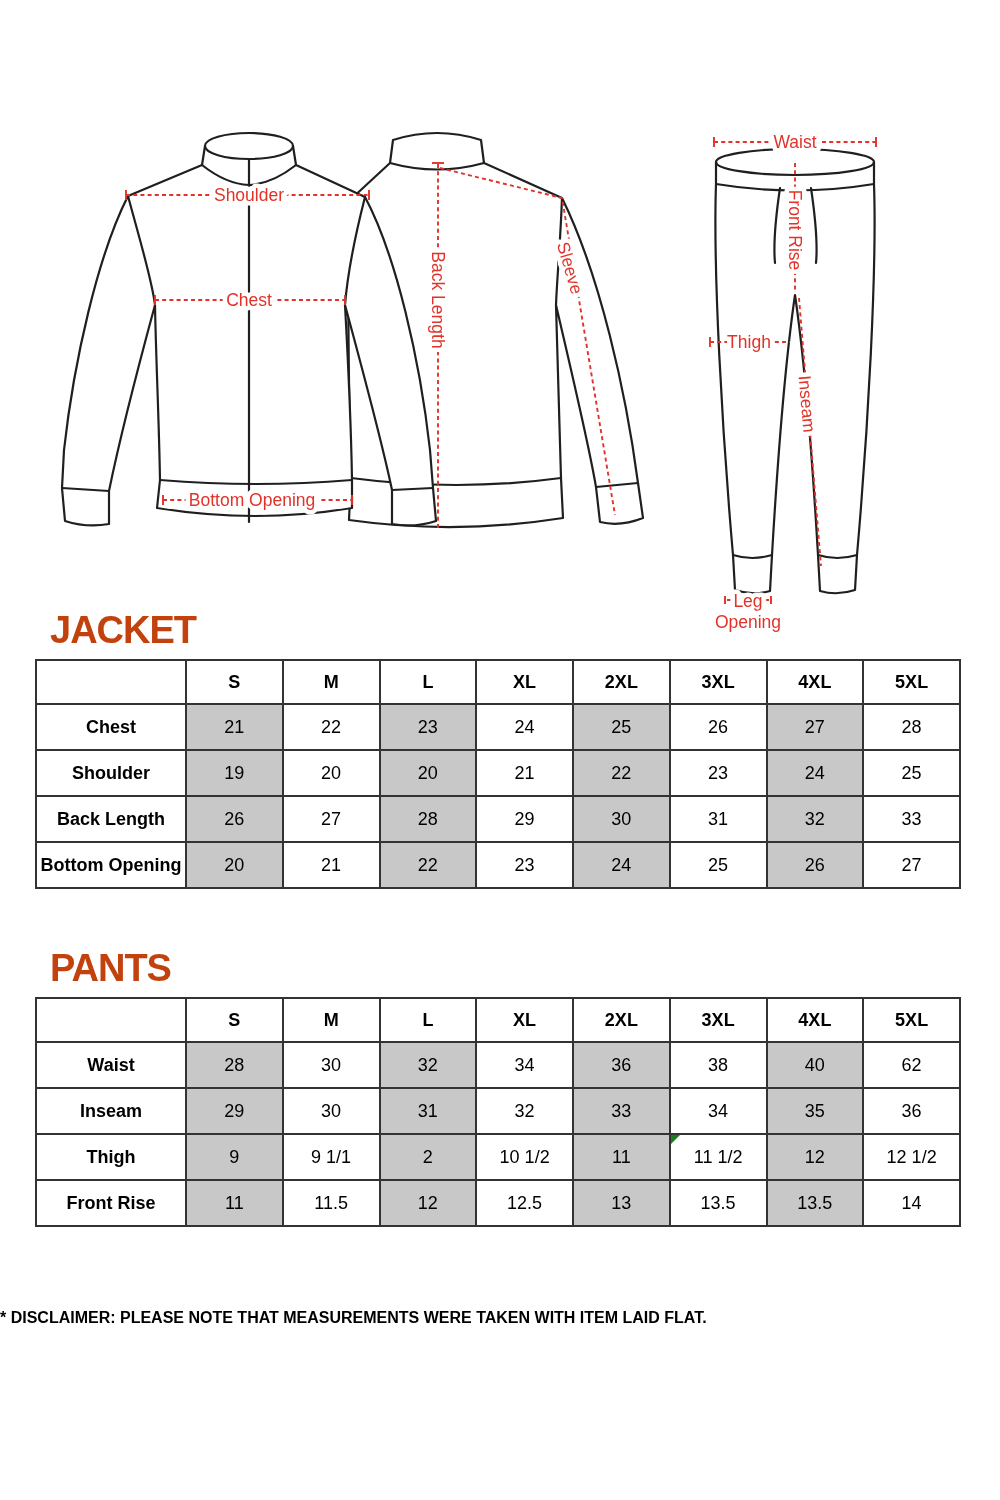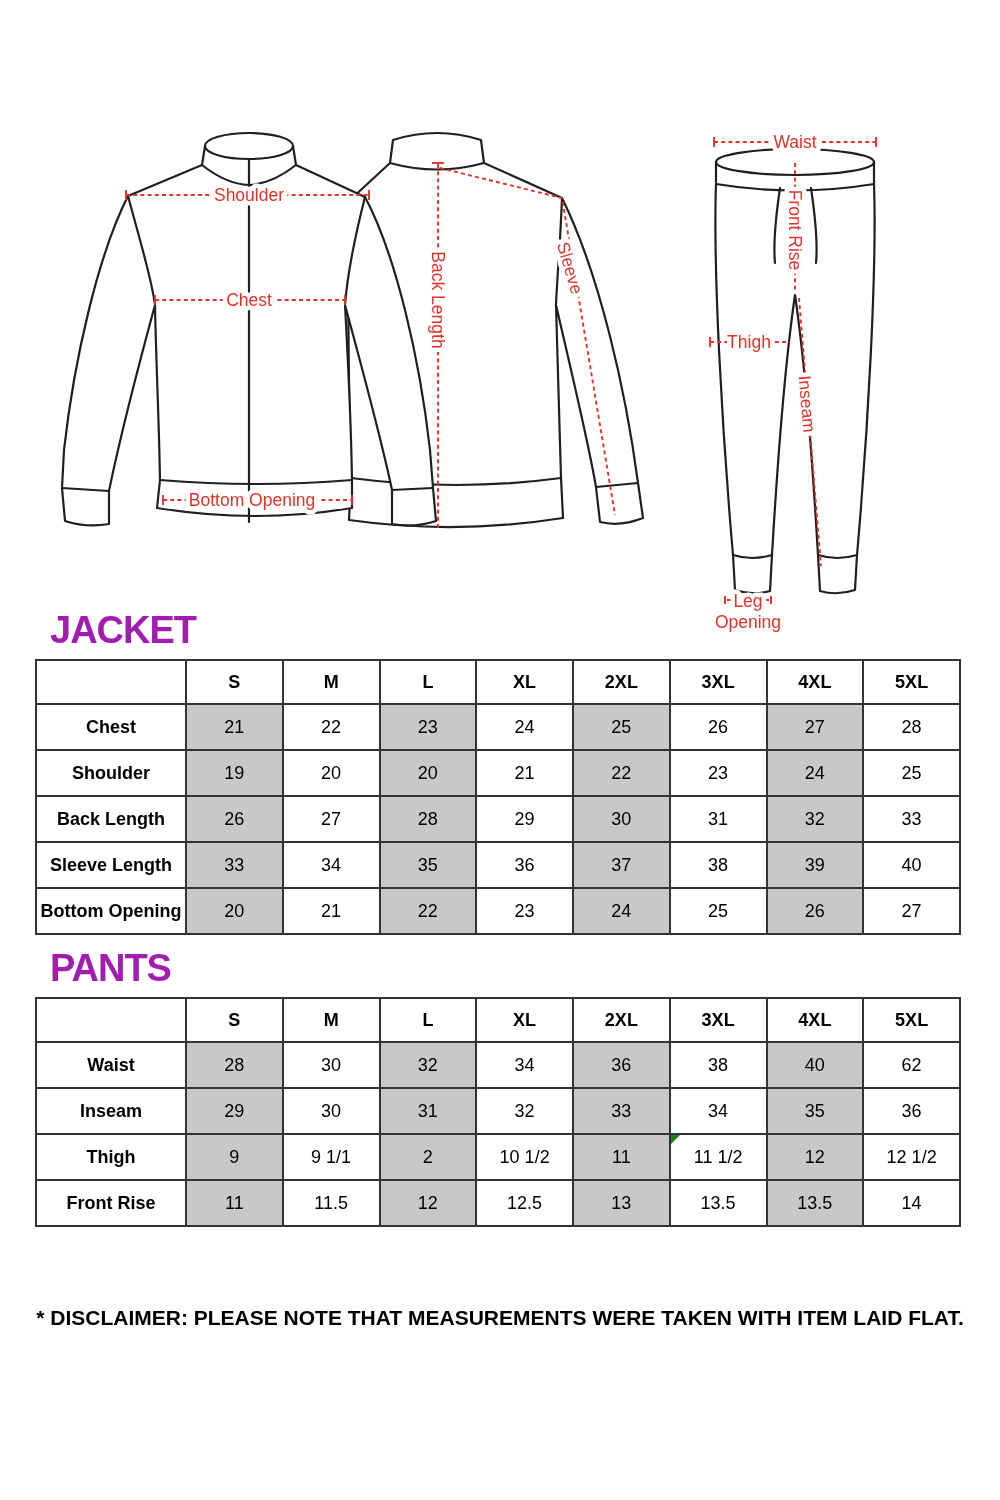--- a/index.html
+++ b/index.html
@@ -19,42 +19,42 @@
   .garment{fill:#ffffff;stroke:var(--line);stroke-width:2.2;stroke-linejoin:round;stroke-linecap:round;}
   .seam{fill:none;stroke:var(--line);stroke-width:2.2;stroke-linejoin:round;stroke-linecap:round;}
   .m-line{fill:none;stroke:var(--red);stroke-width:1.9;stroke-dasharray:4 3.2;}
   .m-tick{fill:none;stroke:var(--red);stroke-width:1.9;}
   .m-label{fill:var(--red);font-family:"Liberation Sans",sans-serif;font-size:17.5px;
     text-anchor:middle;dominant-baseline:central;
     paint-order:stroke;stroke:#ffffff;stroke-width:9px;stroke-linejoin:round;}
 
   
   .section-title{position:absolute;left:50px;font-size:38px;font-weight:bold;
-    letter-spacing:-1px;color:#a21caf;}
+    letter-spacing:-1px;color:#c2410c;}
   .title-jacket{top:609px;}
   .title-pants{top:947px;}
 
   
   .size-table{position:absolute;left:35px;border-collapse:collapse;table-layout:fixed;width:926px;}
   .table-jacket{top:659px;}
   .table-pants{top:997px;}
   .size-table th,.size-table td{border:2px solid var(--tborder);text-align:center;
     vertical-align:middle;font-size:18px;position:relative;background:#fff;}
   .size-table thead tr{height:44px;}
   .size-table tbody tr{height:46px;}
   .size-table col.label-col{width:150px;}
   .size-table th{font-weight:bold;}
   .size-table td{font-weight:normal;}
   .size-table td.shaded{background:var(--shade);}
   .comment-marker{position:absolute;top:0;left:0;width:0;height:0;
     border-top:9px solid var(--green);border-right:9px solid transparent;}
 
   
-  .disclaimer{position:absolute;top:1307px;left:0;width:1000px;text-align:center;
-    font-weight:bold;font-size:21px;line-height:22px;}
+  .disclaimer{position:absolute;top:1307px;left:0;width:1000px;
+    font-weight:bold;font-size:16px;line-height:22px;}
 </style>
 </head>
 <body>
 
 <div class="stage">
 
   <svg class="drawings" width="1000" height="640" viewBox="0 0 1000 640" aria-hidden="true">
 
     <g>
       <path class="garment" d="M 390 163 L 393 140 Q 437 126 481 140 L 484 163
@@ -196,31 +196,20 @@
           <td class="shaded">26</td>
           <td>27</td>
           <td class="shaded">28</td>
           <td>29</td>
           <td class="shaded">30</td>
           <td>31</td>
           <td class="shaded">32</td>
           <td>33</td>
         </tr>
         <tr>
-          <th>Sleeve Length</th>
-          <td class="shaded">33</td>
-          <td>34</td>
-          <td class="shaded">35</td>
-          <td>36</td>
-          <td class="shaded">37</td>
-          <td>38</td>
-          <td class="shaded">39</td>
-          <td>40</td>
-        </tr>
-        <tr>
           <th>Bottom Opening</th>
           <td class="shaded">20</td>
           <td>21</td>
           <td class="shaded">22</td>
           <td>23</td>
           <td class="shaded">24</td>
           <td>25</td>
           <td class="shaded">26</td>
           <td>27</td>
         </tr>

